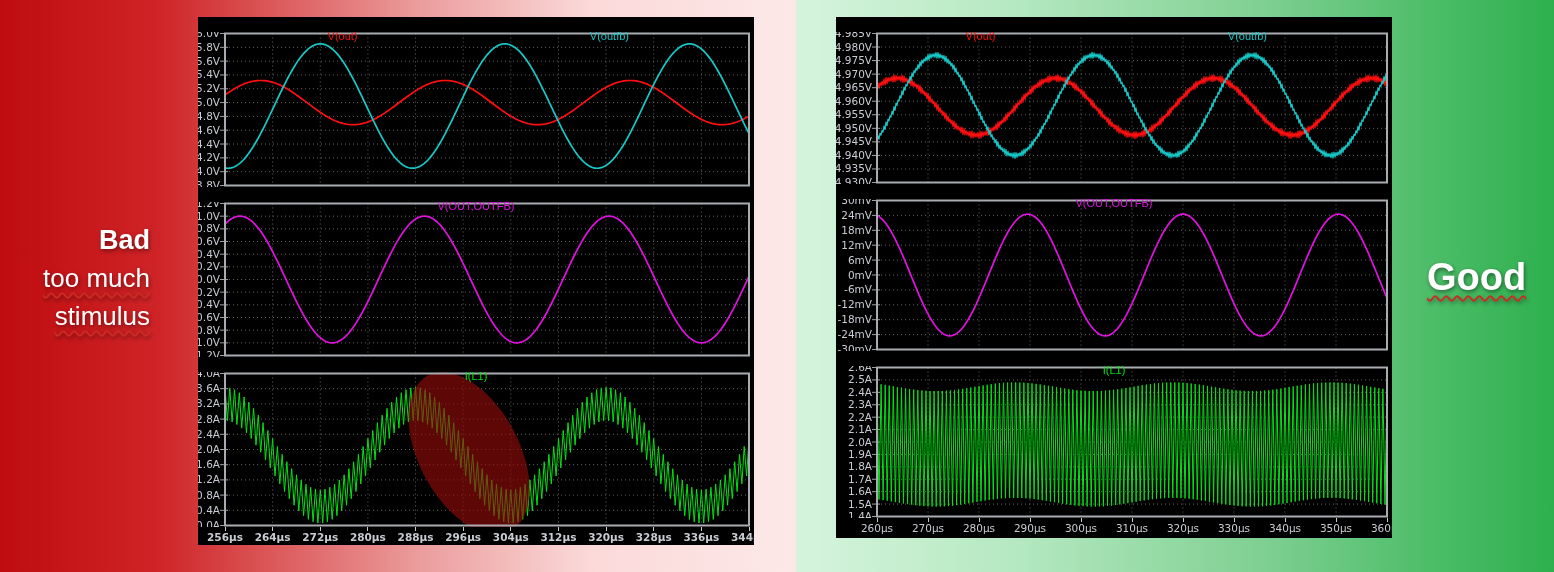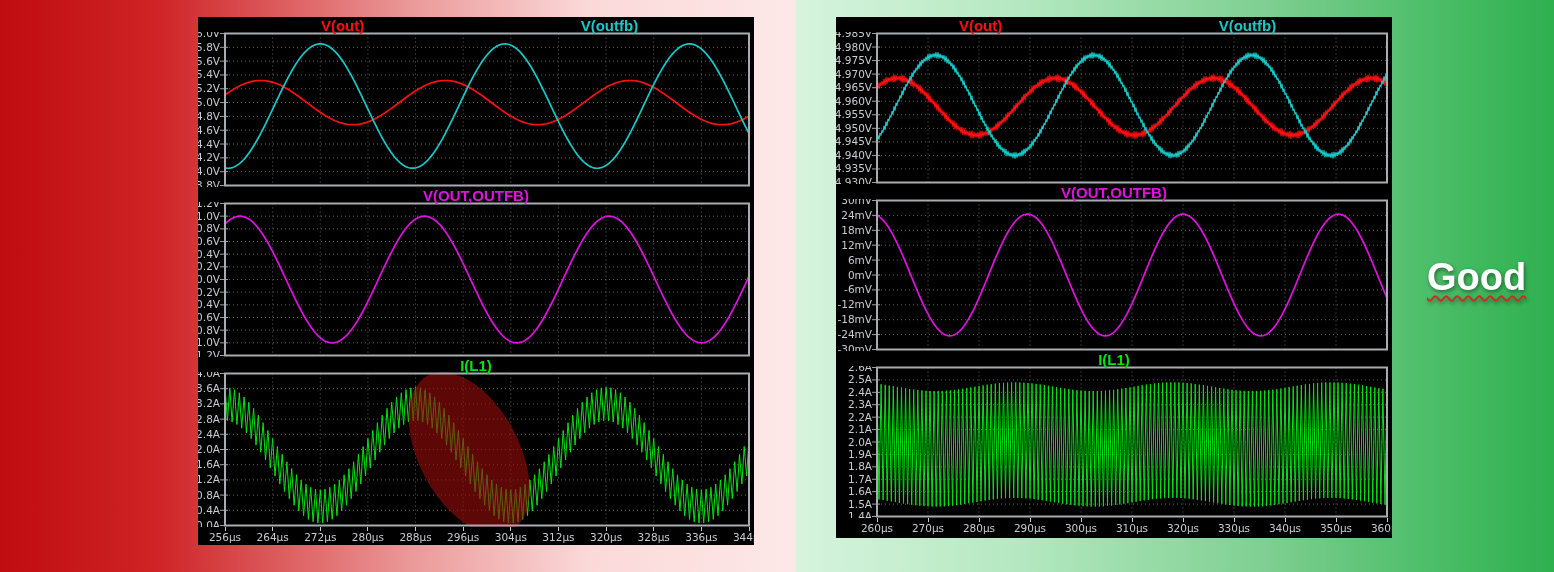--- a/index.html
+++ b/index.html
@@ -11,33 +11,38 @@
   .label-block{position:absolute;color:#fff;text-shadow:1px 2px 4px rgba(0,0,0,.45);}
   .label-block.bad{left:18px;top:221px;width:132px;text-align:right;}
   .label-title{font-size:27px;font-weight:bold;line-height:38px;}
   .label-sub{font-size:26px;font-weight:400;line-height:38px;}
   .squiggly{text-decoration:underline;text-decoration-style:wavy;text-decoration-color:#cc2a22;
     text-decoration-thickness:2px;text-underline-offset:5px;text-decoration-skip-ink:none;}
   .label-block.good{left:1427px;top:258px;}
   .label-block.good .label-title{font-size:38px;}
   .plot-window{position:absolute;background:#000;overflow:hidden;}
   .pane-titlebar{position:relative;background:#000;width:100%;}
-  .pane-title{position:absolute;top:2px;transform:translateX(-50%);font-size:15px;line-height:13px;white-space:nowrap;font-weight:bold;}
+  .pane-title{position:absolute;top:13px;transform:translateX(-50%);font-size:11px;line-height:13px;white-space:nowrap;}
   .x-strip{position:relative;width:100%;}
   .x-tick{position:absolute;top:0;width:1px;height:4px;}
   .x-label{position:absolute;top:4px;width:54px;text-align:center;font-size:10.5px;white-space:nowrap;}
   svg{display:block;}
 </style>
 </head>
 <body>
 
 <div class="canvas">
   <div class="bg-left"></div>
   <div class="bg-right"></div>
 
+  <div class="label-block bad">
+    <div class="label-title">Bad</div>
+    <div class="label-sub squiggly">too much</div>
+    <div class="label-sub squiggly">stimulus</div>
+  </div>
 
   <div class="label-block good">
     <div class="label-title squiggly">Good</div>
   </div>
 
   <div class="plot-window" style="left:198px;top:17px;width:556px;height:528px;">
       <div class="pane-titlebar" style="height: 15px;">
         <span class="pane-title" style="left: 26%; color: rgb(255, 15, 15);">V(out)</span>
         <span class="pane-title" style="left: 74%; color: rgb(23, 201, 201);">V(outfb)</span>
       </div>
@@ -188,21 +193,21 @@
         <line x1="360.45454545454544" y1="1.5" x2="360.45454545454544" y2="153.5" stroke="#646464" stroke-width="1" stroke-dasharray="1 3"></line>
         <line x1="408.0909090909091" y1="1.5" x2="408.0909090909091" y2="153.5" stroke="#646464" stroke-width="1" stroke-dasharray="1 3"></line>
         <line x1="455.72727272727275" y1="1.5" x2="455.72727272727275" y2="153.5" stroke="#646464" stroke-width="1" stroke-dasharray="1 3"></line>
         <line x1="503.3636363636364" y1="1.5" x2="503.3636363636364" y2="153.5" stroke="#646464" stroke-width="1" stroke-dasharray="1 3"></line>
         <polyline points="27.0,15.18 29.4,48.78 31.8,15.81 34.1,50.04 36.5,17.69 38.9,52.52 41.3,20.77 43.7,56.18 46.1,24.98 48.4,60.91 50.8,30.21 53.2,66.60 55.6,36.33 58.0,73.12 60.3,43.19 62.7,80.29 65.1,50.63 67.5,87.94 69.9,58.45 72.3,95.90 74.6,66.48 77.0,103.94 79.4,74.51 81.8,111.90 84.2,82.33 86.5,119.55 88.9,89.77 91.3,126.72 93.7,96.63 96.1,133.24 98.5,102.75 100.8,138.93 103.2,107.98 105.6,143.66 108.0,112.19 110.4,147.32 112.7,115.27 115.1,149.80 117.5,117.15 119.9,151.06 122.3,117.78 124.7,151.06 127.0,117.15 129.4,149.80 131.8,115.27 134.2,147.32 136.6,112.19 138.9,143.66 141.3,107.98 143.7,138.93 146.1,102.75 148.5,133.24 150.9,96.63 153.2,126.72 155.6,89.77 158.0,119.55 160.4,82.33 162.8,111.90 165.1,74.51 167.5,103.94 169.9,66.48 172.3,95.90 174.7,58.45 177.1,87.94 179.4,50.63 181.8,80.29 184.2,43.19 186.6,73.12 189.0,36.33 191.3,66.60 193.7,30.21 196.1,60.91 198.5,24.98 200.9,56.18 203.3,20.77 205.6,52.52 208.0,17.69 210.4,50.04 212.8,15.81 215.2,48.78 217.5,15.18 219.9,48.78 222.3,15.81 224.7,50.04 227.1,17.69 229.5,52.52 231.8,20.77 234.2,56.18 236.6,24.98 239.0,60.91 241.4,30.21 243.7,66.60 246.1,36.33 248.5,73.12 250.9,43.19 253.3,80.29 255.7,50.63 258.0,87.94 260.4,58.45 262.8,95.90 265.2,66.48 267.6,103.94 269.9,74.51 272.3,111.90 274.7,82.33 277.1,119.55 279.5,89.77 281.9,126.72 284.2,96.63 286.6,133.24 289.0,102.75 291.4,138.93 293.8,107.98 296.1,143.66 298.5,112.19 300.9,147.32 303.3,115.27 305.7,149.80 308.1,117.15 310.4,151.06 312.8,117.78 315.2,151.06 317.6,117.15 320.0,149.80 322.3,115.27 324.7,147.32 327.1,112.19 329.5,143.66 331.9,107.98 334.3,138.93 336.6,102.75 339.0,133.24 341.4,96.63 343.8,126.72 346.2,89.77 348.5,119.55 350.9,82.33 353.3,111.90 355.7,74.51 358.1,103.94 360.5,66.48 362.8,95.90 365.2,58.45 367.6,87.94 370.0,50.63 372.4,80.29 374.7,43.19 377.1,73.12 379.5,36.33 381.9,66.60 384.3,30.21 386.7,60.91 389.0,24.98 391.4,56.18 393.8,20.77 396.2,52.52 398.6,17.69 400.9,50.04 403.3,15.81 405.7,48.78 408.1,15.18 410.5,48.78 412.9,15.81 415.2,50.04 417.6,17.69 420.0,52.52 422.4,20.77 424.8,56.18 427.1,24.98 429.5,60.91 431.9,30.21 434.3,66.60 436.7,36.33 439.1,73.12 441.4,43.19 443.8,80.29 446.2,50.63 448.6,87.94 451.0,58.45 453.3,95.90 455.7,66.48 458.1,103.94 460.5,74.51 462.9,111.90 465.3,82.33 467.6,119.55 470.0,89.77 472.4,126.72 474.8,96.63 477.2,133.24 479.5,102.75 481.9,138.93 484.3,107.98 486.7,143.66 489.1,112.19 491.5,147.32 493.8,115.27 496.2,149.80 498.6,117.15 501.0,151.06 503.4,117.78 505.7,151.06 508.1,117.15 510.5,149.80 512.9,115.27 515.3,147.32 517.7,112.19 520.0,143.66 522.4,107.98 524.8,138.93 527.2,102.75 529.6,133.24 531.9,96.63 534.3,126.72 536.7,89.77 539.1,119.55 541.5,82.33 543.9,111.90 546.2,74.51 548.6,103.94 551.0,66.48" fill="none" stroke="#00e412" stroke-width="1" stroke-linejoin="round"></polyline>
         <g transform="translate(271.1,81.3) rotate(-28)">
           <ellipse cx="0" cy="0" rx="50" ry="88" fill="rgba(152,12,12,0.62)"></ellipse>
         </g>
         <rect x="27" y="1.5" width="524" height="152" fill="none" stroke="#a8acb0" stroke-width="2"></rect>
       </svg>
-      <div class="x-strip" style="height: 18px;">
+      <div class="x-strip" style="height: 18px; font-weight: bold;">
         <div class="x-tick" style="left: 26.5px; background: rgb(200, 204, 210);"></div>
         <div class="x-label" style="left: 0px; color: rgb(200, 204, 210); font-family: &quot;DejaVu Sans&quot;, sans-serif;">256µs</div>
         <div class="x-tick" style="left: 74.1364px; background: rgb(200, 204, 210);"></div>
         <div class="x-label" style="left: 47.6364px; color: rgb(200, 204, 210); font-family: &quot;DejaVu Sans&quot;, sans-serif;">264µs</div>
         <div class="x-tick" style="left: 121.773px; background: rgb(200, 204, 210);"></div>
         <div class="x-label" style="left: 95.2727px; color: rgb(200, 204, 210); font-family: &quot;DejaVu Sans&quot;, sans-serif;">272µs</div>
         <div class="x-tick" style="left: 169.409px; background: rgb(200, 204, 210);"></div>
         <div class="x-label" style="left: 142.909px; color: rgb(200, 204, 210); font-family: &quot;DejaVu Sans&quot;, sans-serif;">280µs</div>
         <div class="x-tick" style="left: 217.045px; background: rgb(200, 204, 210);"></div>
         <div class="x-label" style="left: 190.545px; color: rgb(200, 204, 210); font-family: &quot;DejaVu Sans&quot;, sans-serif;">288µs</div>

